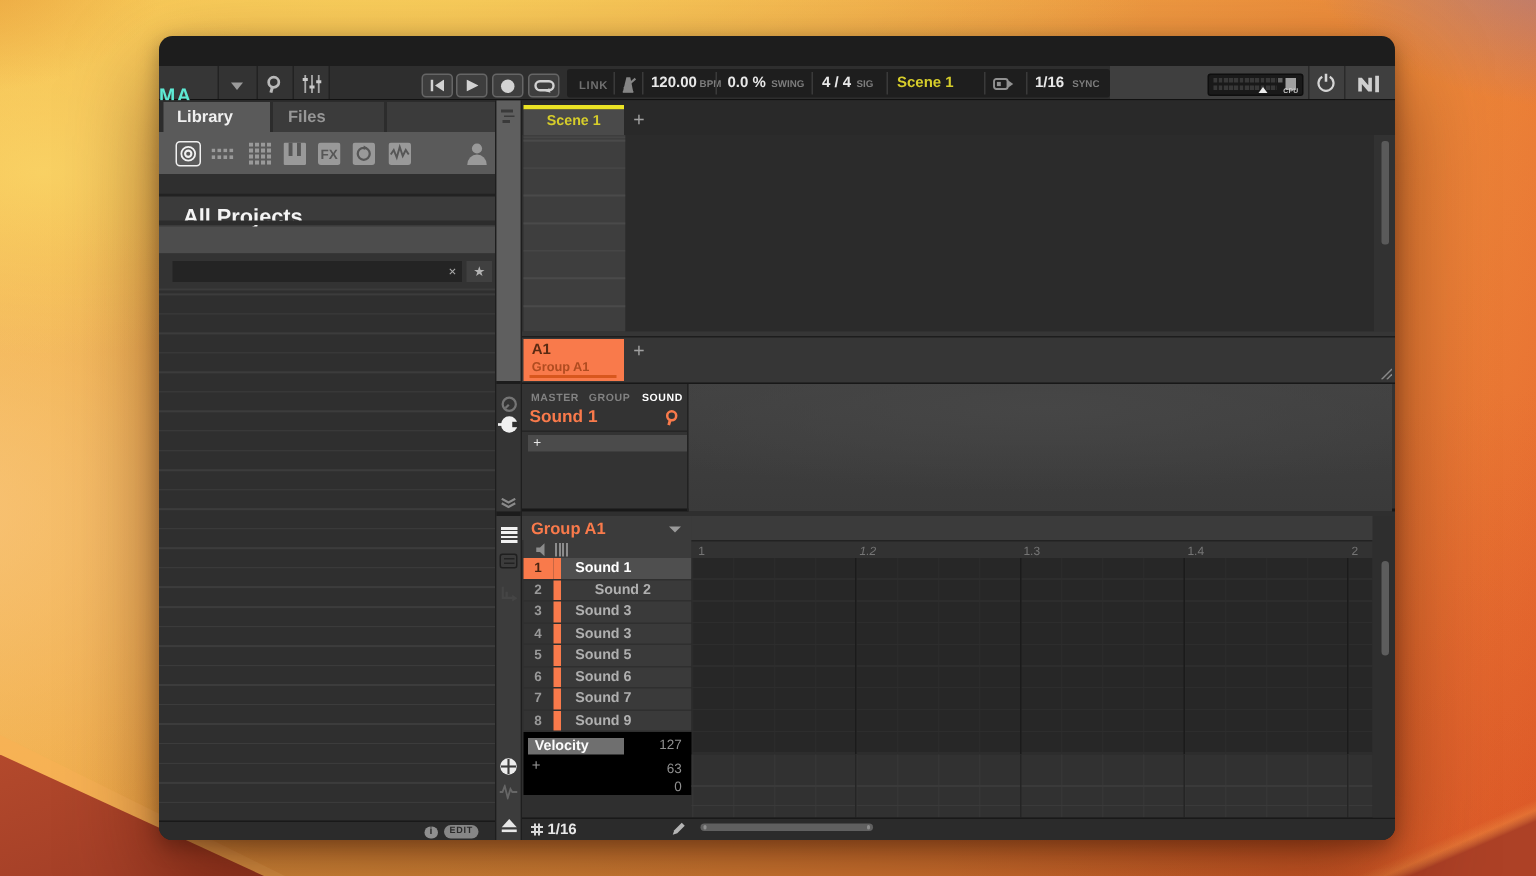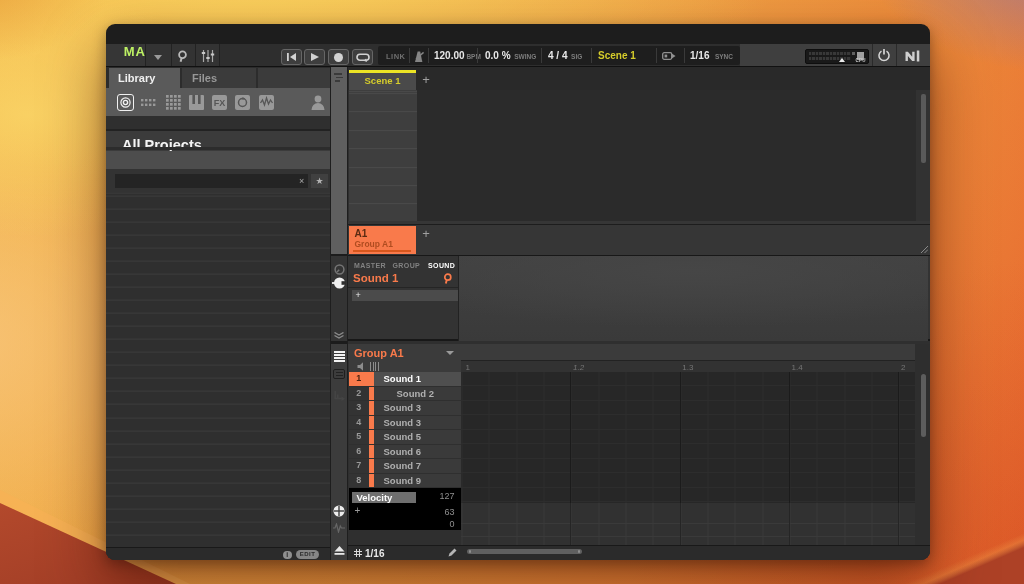--- a/index.html
+++ b/index.html
@@ -59,21 +59,21 @@
 <div id="wl-bl2"></div>
 <div id="wl-bl"></div>
 <div id="wl-br2"></div>
 <div id="wl-br"></div>
 <div id="win">
   <div id="tool">
     <div class="tcell" style="left:0;width:40px;"></div>
     <div class="tcell" style="left:40px;width:26px;background:#333;"></div>
     <div class="tcell" style="left:66px;width:24px;background:#333;"></div>
     <div class="tcell" style="left:90px;width:24px;background:#333;"></div>
-    <div class="gtext" style="left:0;width:40px;text-align:right;top:0;font-size:13px;letter-spacing:1px;color:#bef264;">MA</div>
+    <div class="gtext" style="left:0;width:40px;text-align:left;top:12px;font-size:13px;letter-spacing:1px;color:#5eead4;">MA</div>
     <div class="abs" style="left:48px;top:11px;width:0;height:0;border-left:4px solid transparent;border-right:4px solid transparent;border-top:5px solid #9a9a9a;"></div>
     <svg class="abs" style="left:70px;top:6px;" width="13" height="13" viewBox="0 0 13 13">
         <circle cx="6.5" cy="4.8" r="3.4" fill="none" stroke="#b9b9b9" stroke-width="1.8"></circle>
         <line x1="5.6" y1="8" x2="4.6" y2="11.8" stroke="#b9b9b9" stroke-width="2"></line>
       </svg>
     <svg class="abs" style="left:95px;top:6px;" width="14" height="12" viewBox="0 0 14 12">
         <g stroke="#a9a9a9" stroke-width="1.2">
           <line x1="2.5" y1="0" x2="2.5" y2="12"></line>
           <line x1="7" y1="0" x2="7" y2="12"></line>
           <line x1="11.5" y1="0" x2="11.5" y2="12"></line>

